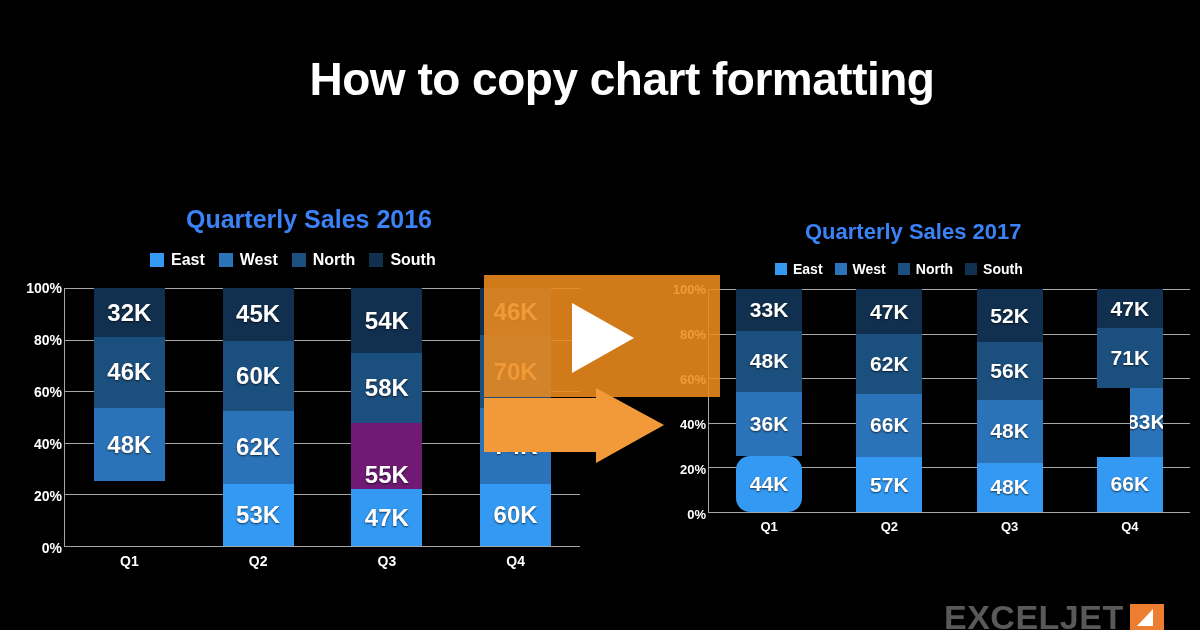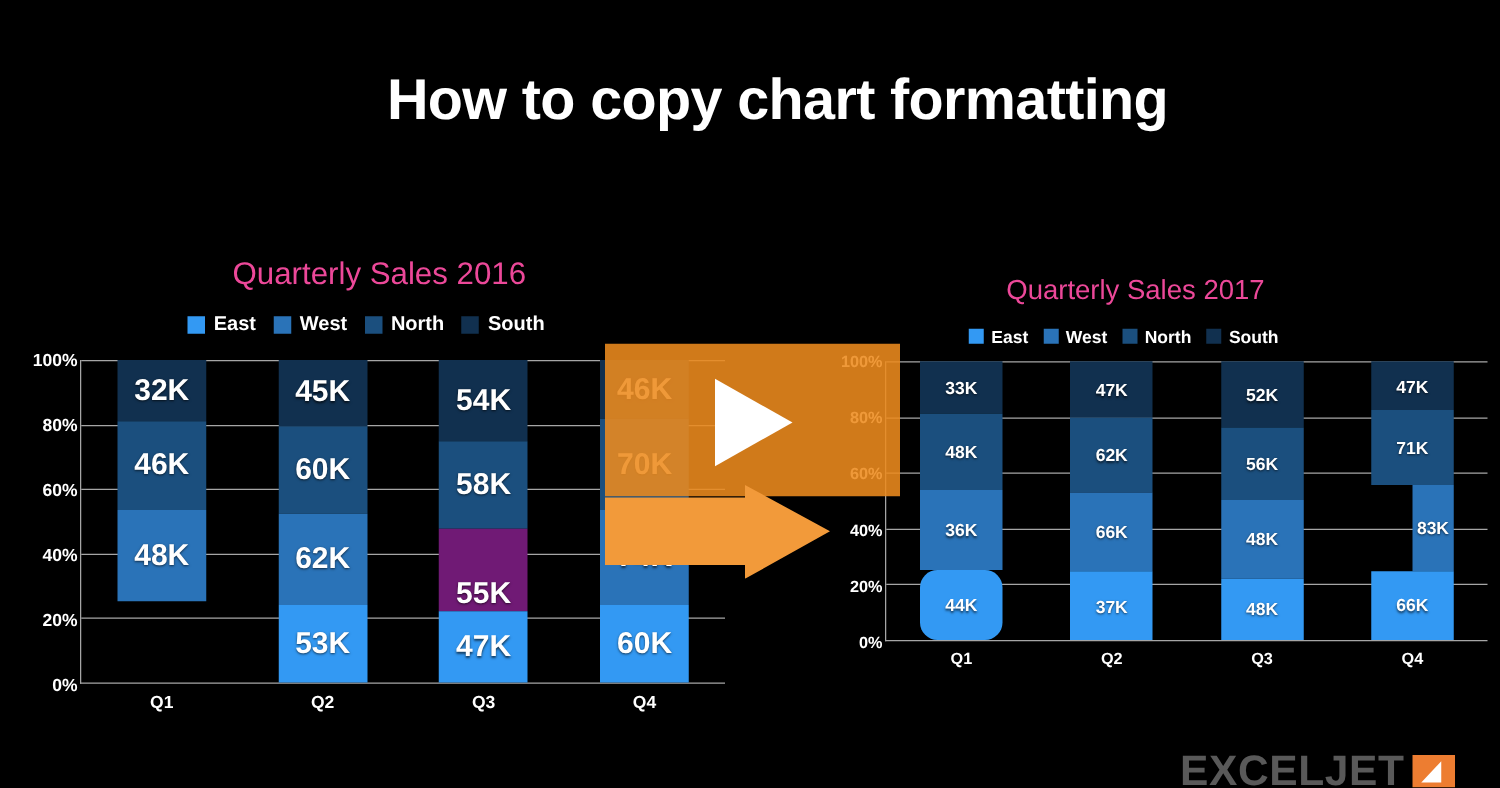--- a/index.html
+++ b/index.html
@@ -33,22 +33,22 @@
     white-space: nowrap;
     padding-left: 44px;
   }
 
   
   .chart {
     position: absolute;
   }
 
   .chart-title {
-    color: #ec4899;
-    font-weight: normal;
+    color: #3b82f6;
+    font-weight: bold;
     white-space: nowrap;
   }
 
   .legend {
     display: flex;
     align-items: center;
     white-space: nowrap;
   }
   .legend-entry {
     display: flex;
@@ -138,21 +138,21 @@
 
   
   #chart-2017 { left: 650px; top: 215px; width: 550px; height: 360px; }
   #chart-2017 .chart-title { position: absolute; left: 155px; top: 4px; font-size: 22px; }
   #chart-2017 .legend { position: absolute; left: 125px; top: 46px; font-size: 14px; gap: 12px; }
   #chart-2017 .legend-swatch { width: 12px; height: 12px; margin-right: 6px; }
   #chart-2017 .plot-wrap { position: absolute; left: 0; top: 74px; width: 545px; height: 225px; }
   #chart-2017 .y-axis { width: 56px; }
   #chart-2017 .y-tick { font-size: 13px; }
   #chart-2017 .plot-area { left: 58px; width: 482px; height: 224px; }
-  #chart-2017 .seg-label { font-size: 14px; }
+  #chart-2017 .seg-label { font-size: 21px; }
   #chart-2017 .x-label { font-size: 13px; top: 230px; }
 
   
   #overlay-panel {
     position: absolute;
     left: 484px;
     top: 275px;
     width: 236px;
     height: 122px;
     background: rgba(237,139,30,0.88);
@@ -366,21 +366,21 @@
             <div class="seg" style="background: rgb(17, 48, 79); height: 20.2586%;">
               <span class="seg-label">47K</span>
             </div>
             <div class="seg" style="background: rgb(27, 79, 126); height: 26.7241%;">
               <span class="seg-label">62K</span>
             </div>
             <div class="seg" style="background: rgb(42, 115, 184); height: 28.4483%;">
               <span class="seg-label">66K</span>
             </div>
             <div class="seg" style="background: rgb(51, 153, 243); height: 24.569%;">
-              <span class="seg-label">37K</span>
+              <span class="seg-label">57K</span>
             </div>
           </div>
           <div class="x-label" style="left: 25%; width: 25%;">Q2</div>
           <div class="bar-col" style="left: 55.625%; width: 13.75%;">
             <div class="seg" style="background: rgb(17, 48, 79); height: 23.9631%;">
               <span class="seg-label">52K</span>
             </div>
             <div class="seg" style="background: rgb(27, 79, 126); height: 25.8065%;">
               <span class="seg-label">56K</span>
             </div>

